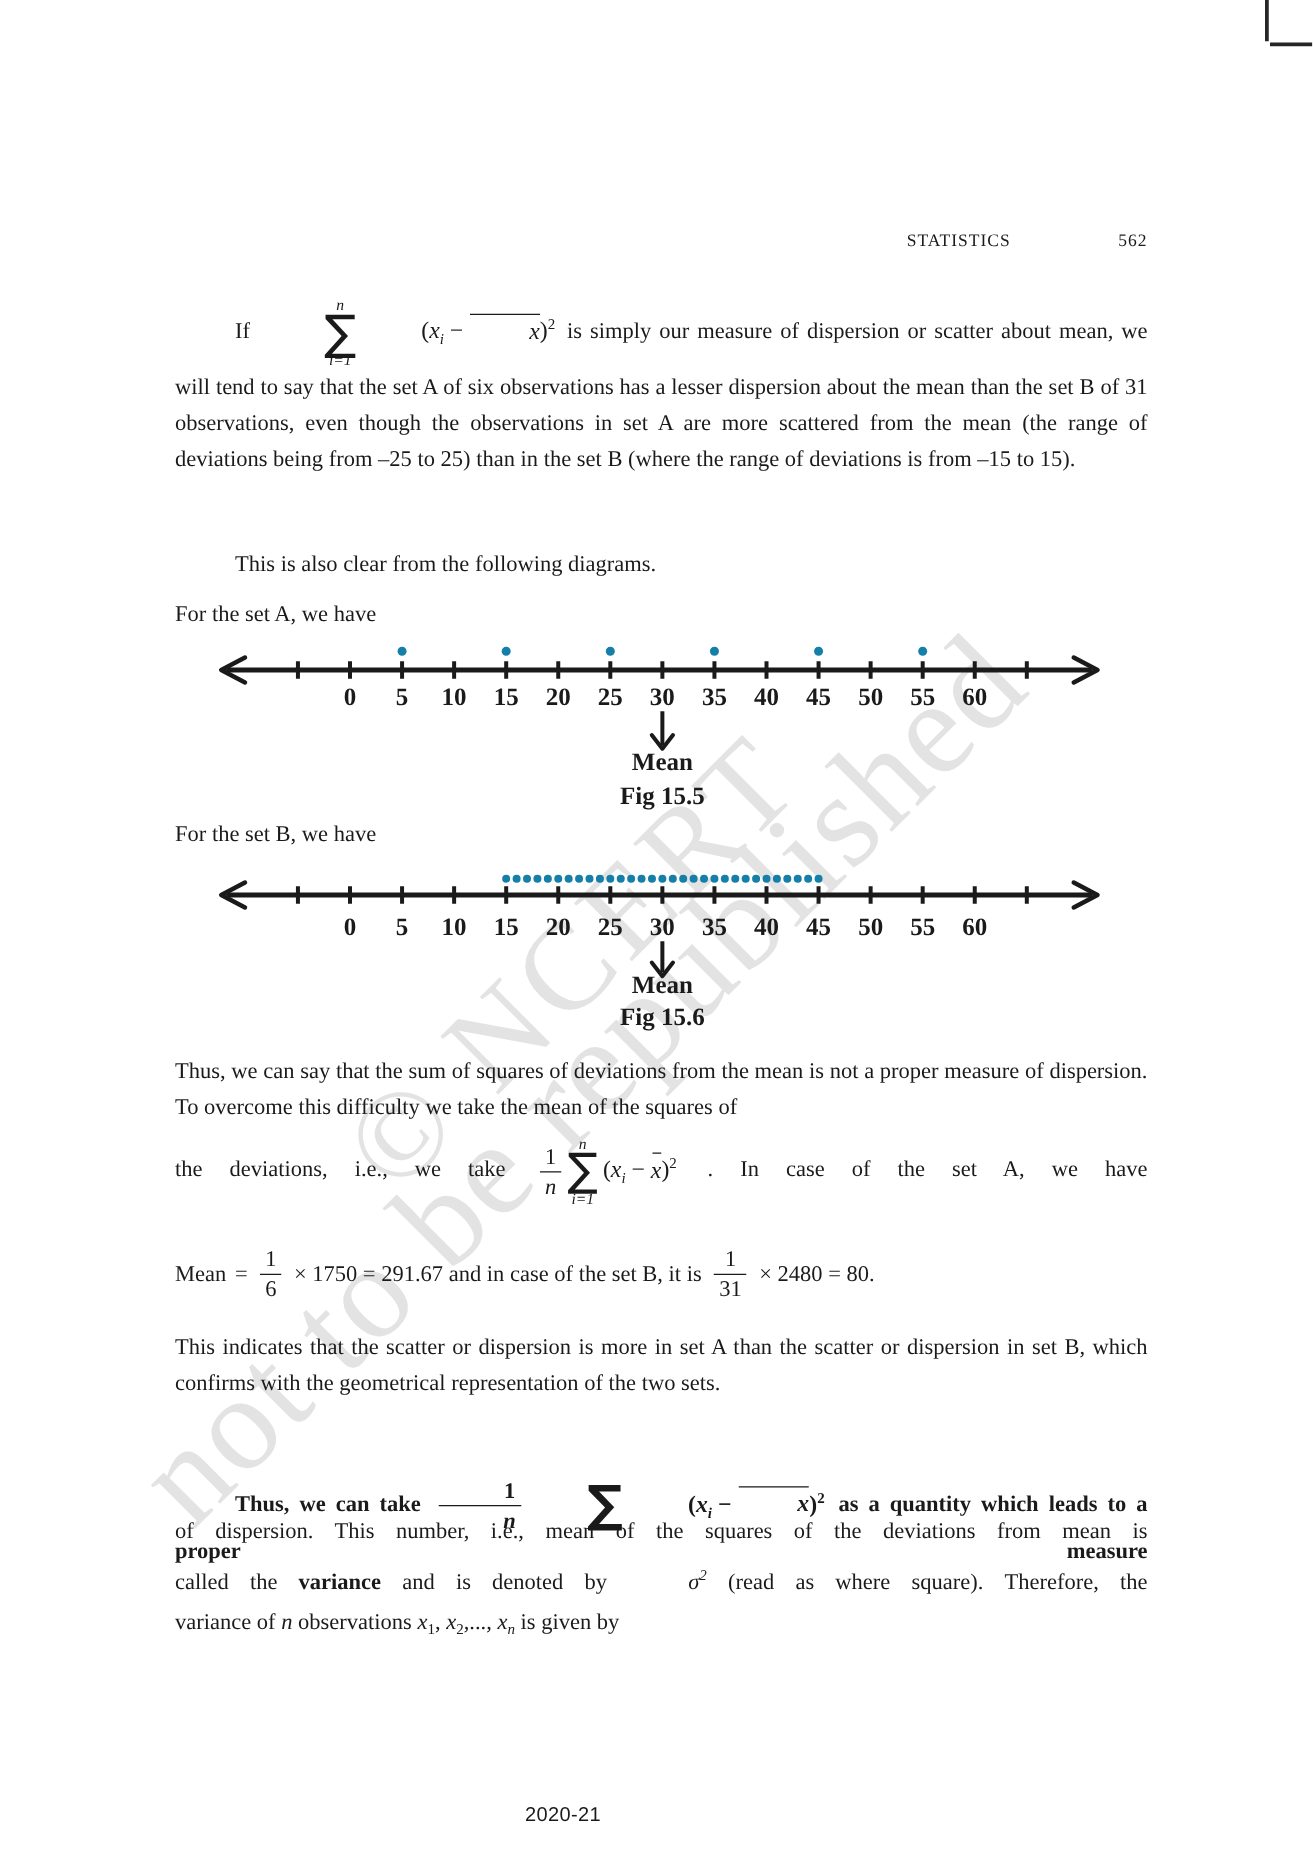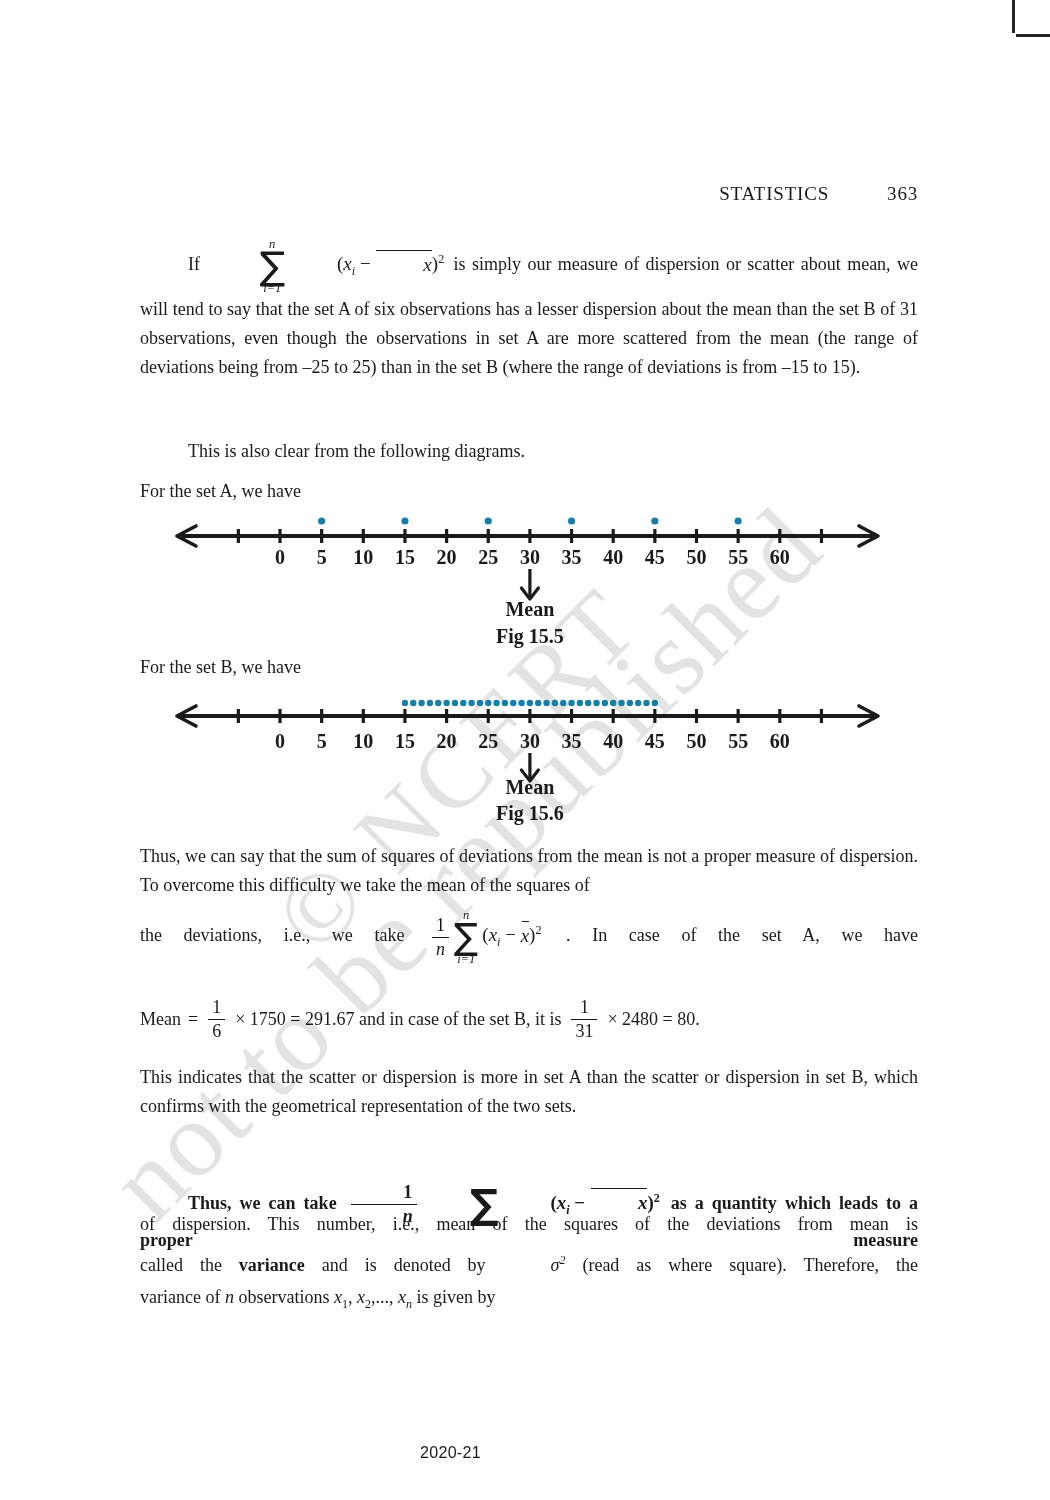--- a/index.html
+++ b/index.html
@@ -11,22 +11,22 @@
   .wm1{font-size:100px;left:225px;top:712px;transform:rotate(-45deg);letter-spacing:6px;}
   .wm2{font-size:108px;left:-10px;top:802px;transform:rotate(-45deg);letter-spacing:2px;}
   
   .crop-v{position:absolute;left:1012px;top:0;width:3px;height:33px;background:#262626;}
   .crop-h{position:absolute;left:1016px;top:34px;width:34px;height:3px;background:#262626;}
   
   .blk{position:absolute;left:140px;width:778px;font-size:18px;line-height:29px;z-index:2;}
   .just{text-align:justify;}
   .justlast{text-align:justify;text-align-last:justify;}
   .ind{text-indent:48px;}
-  .header{top:179px;display:flex;justify-content:flex-end;gap:58px;
-          font-size:19px;letter-spacing:0.8px;}
+  .header{top:179px;display:flex;justify-content:flex-end;gap:86px;
+          font-size:14px;letter-spacing:0.8px;}
   .p1{top:237px;}
   .p2{top:437px;}
   .seta{top:477px;}
   .setb{top:653px;}
   .p3a{top:842px;}
   .p3b{top:908px;}
   .meanline{top:998px;display:flex;align-items:center;gap:7px;}
   .p4{top:1063px;}
   .p5a{top:1183px;font-weight:bold;}
   .p5b{top:1210px;}
@@ -68,21 +68,21 @@
 <div class="page">
 
   <span class="wm wm1">© NCERT</span>
   <span class="wm wm2">not to be republished</span>
 
   <div class="crop-v"></div>
   <div class="crop-h"></div>
 
   <div class="blk header">
     <span>STATISTICS</span>
-    <span>363</span>
+    <span>562</span>
   </div>
 
   <div class="blk p1 just ind">
     <span>If</span>
     <span class="math">
       <span class="sumlim">
         <i class="lim">n</i>
         <span class="sigma big">∑</span>
         <i class="lim">i=1</i>
       </span>

